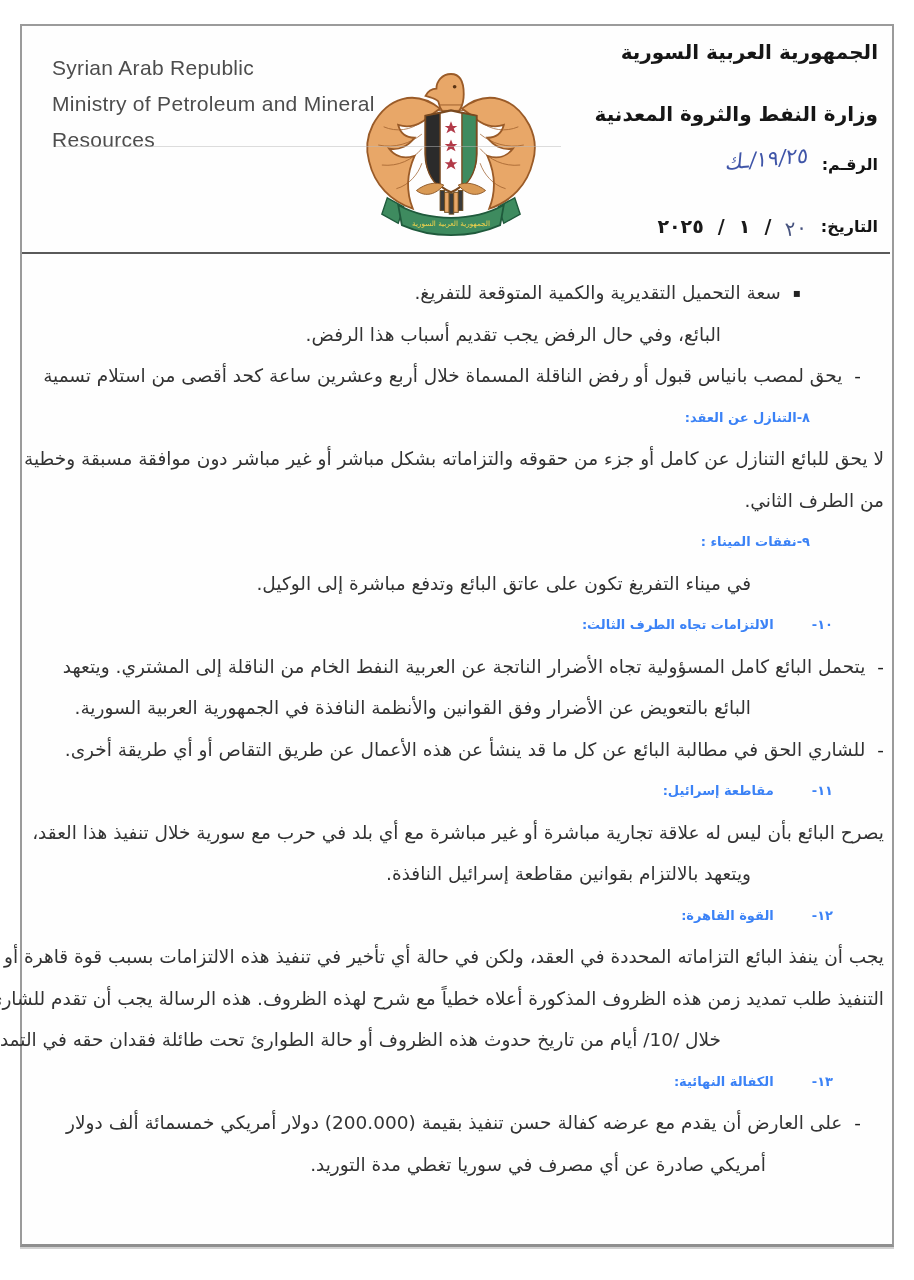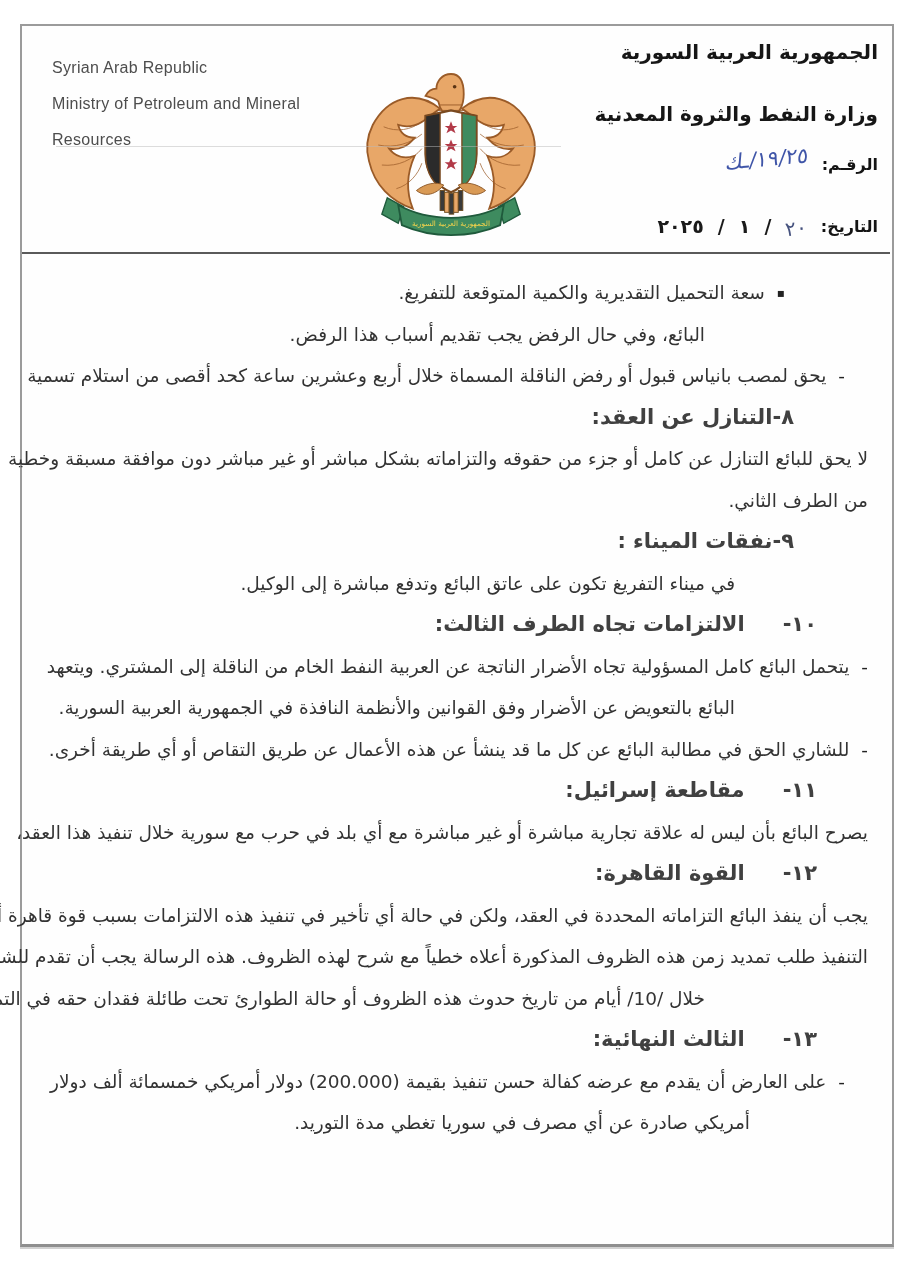--- a/index.html
+++ b/index.html
@@ -10,21 +10,21 @@
   
   .page-frame{
     position:absolute;left:20px;top:24px;width:870px;height:1218px;
     border:2px solid #9b9b9b;border-bottom:3px solid #8f8f8f;
     box-shadow:0 2px 0 #d2d2d2;background:#fefefe;
   }
   
   .en-header{
     position:absolute;left:52px;top:50px;
     font-family:"Liberation Sans","DejaVu Sans",sans-serif;
-    font-size:16px;color:#4d4d4d;line-height:36px;letter-spacing:.3px;
+    font-size:21px;color:#4d4d4d;line-height:36px;letter-spacing:.3px;
   }
   .ar-h{position:absolute;direction:rtl;text-align:right;color:#161616;font-weight:bold;}
   .ar-title1{right:36px;top:40px;font-size:20px;}
   .ar-title2{right:36px;top:102px;font-size:20px;margin-left:26px;}
   .num-row,.date-row{
     position:absolute;right:36px;display:flex;direction:rtl;align-items:center;gap:14px;
   }
   .num-row{top:152px;}
   .date-row{top:214px;}
   .field-label{font-size:16px;font-weight:bold;color:#141414;}
@@ -38,30 +38,30 @@
     direction:ltr;unicode-bidi:bidi-override;display:inline-block;
     color:#46527e;font-size:20px;letter-spacing:1px;
     transform:rotate(-8deg) translateY(2px);
   }
   .smudge{position:absolute;left:56px;top:146px;width:505px;height:1px;background:#b9b9b9;opacity:.5;}
   .separator{position:absolute;left:22px;top:252px;width:868px;height:2px;background:#5a5a5a;}
   
   .emblem{position:absolute;left:360px;top:52px;width:182px;height:186px;}
   
   .doc-body{
-    position:absolute;left:52px;top:272px;width:818px;
+    position:absolute;left:68px;top:272px;width:818px;
     direction:rtl;color:#333333;
   }
   .line{
     height:41.5px;line-height:41.5px;white-space:nowrap;text-align:right;
     font-size:18.5px;
   }
   .line .marker{display:inline-block;margin-left:12px;color:#222;}
   .line .sq{font-size:12px;vertical-align:2px;}
-  .line.h1,.line.h2{font-weight:bold;color:#404040;font-size:21px;}
+  .line.h1,.line.h2{font-weight:bold;color:#3b82f6;font-size:13px;}
   .line.h2 .num{display:inline-block;margin-left:38px;}
 </style>
 </head>
 <body>
 
 <div class="page-frame"></div>
 
 <div class="en-header">
   <div>Syrian Arab Republic</div>
   <div>Ministry of Petroleum and Mineral</div>
@@ -156,20 +156,21 @@
     <div class="line plain" style="padding-right: 2px;"><span>لا يحق للبائع التنازل عن كامل أو جزء من حقوقه والتزاماته بشكل مباشر أو غير مباشر دون موافقة مسبقة وخطية</span></div>
     <div class="line plain" style="padding-right: 2px;"><span>من الطرف الثاني.</span></div>
     <div class="line h1" style="padding-right: 76px;"><span>٩-نفقات الميناء :</span></div>
     <div class="line plain" style="padding-right: 135px;"><span>في ميناء التفريغ تكون على عاتق البائع وتدفع مباشرة إلى الوكيل.</span></div>
     <div class="line h2" style="padding-right: 53px;"><span class="num">١٠-</span><span>الالتزامات تجاه الطرف الثالث:</span></div>
     <div class="line dash" style="padding-right: 2px;"><span class="marker">-</span><span>يتحمل البائع كامل المسؤولية تجاه الأضرار الناتجة عن العربية النفط الخام من الناقلة إلى المشتري. ويتعهد</span></div>
     <div class="line plain" style="padding-right: 135px;"><span>البائع بالتعويض عن الأضرار وفق القوانين والأنظمة النافذة في الجمهورية العربية السورية.</span></div>
     <div class="line dash" style="padding-right: 2px;"><span class="marker">-</span><span>للشاري الحق في مطالبة البائع عن كل ما قد ينشأ عن هذه الأعمال عن طريق التقاص أو أي طريقة أخرى.</span></div>
     <div class="line h2" style="padding-right: 53px;"><span class="num">١١-</span><span>مقاطعة إسرائيل:</span></div>
     <div class="line plain" style="padding-right: 2px;"><span>يصرح البائع بأن ليس له علاقة تجارية مباشرة أو غير مباشرة مع أي بلد في حرب مع سورية خلال تنفيذ هذا العقد،</span></div>
+    <div class="line plain" style="padding-right: 135px;"><span>ويتعهد بالالتزام بقوانين مقاطعة إسرائيل النافذة.</span></div>
     <div class="line h2" style="padding-right: 53px;"><span class="num">١٢-</span><span>القوة القاهرة:</span></div>
     <div class="line plain" style="padding-right: 2px;"><span>يجب أن ينفذ البائع التزاماته المحددة في العقد، ولكن في حالة أي تأخير في تنفيذ هذه الالتزامات بسبب قوة قاهرة أو</span></div>
     <div class="line plain" style="padding-right: 2px;"><span>التنفيذ طلب تمديد زمن هذه الظروف المذكورة أعلاه خطياً مع شرح لهذه الظروف. هذه الرسالة يجب أن تقدم للشاري</span></div>
     <div class="line plain" style="padding-right: 165px;"><span>خلال /10/ أيام من تاريخ حدوث هذه الظروف أو حالة الطوارئ تحت طائلة فقدان حقه في التمديد.</span></div>
-    <div class="line h2" style="padding-right: 53px;"><span class="num">١٣-</span><span>الثالث النهائية:</span></div>
+    <div class="line h2" style="padding-right: 53px;"><span class="num">١٣-</span><span>الكفالة النهائية:</span></div>
     <div class="line dash" style="padding-right: 25px;"><span class="marker">-</span><span>على العارض أن يقدم مع عرضه كفالة حسن تنفيذ بقيمة (200.000) دولار أمريكي خمسمائة ألف دولار</span></div>
     <div class="line plain" style="padding-right: 120px;"><span>أمريكي صادرة عن أي مصرف في سوريا تغطي مدة التوريد.</span></div>
   </div>
 
 </body></html>

